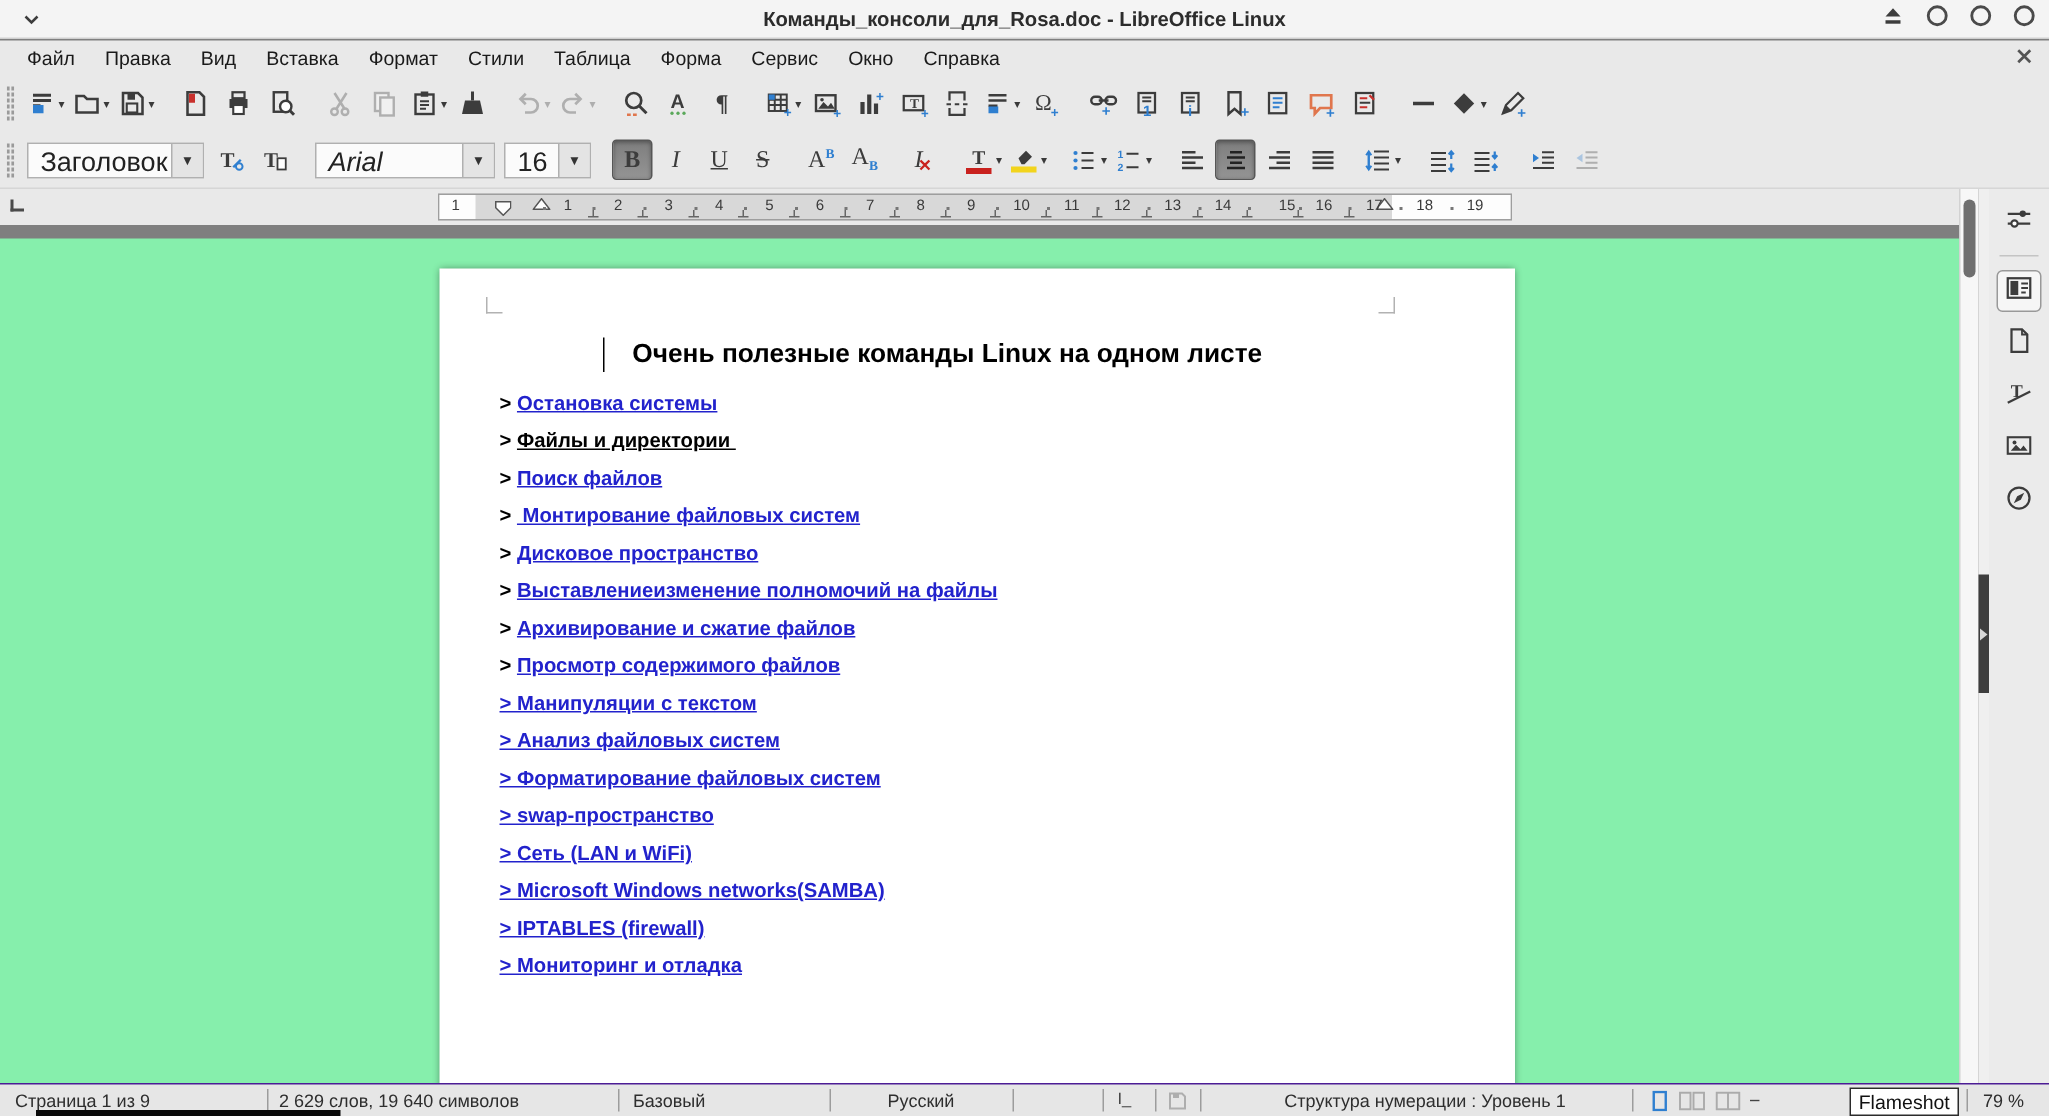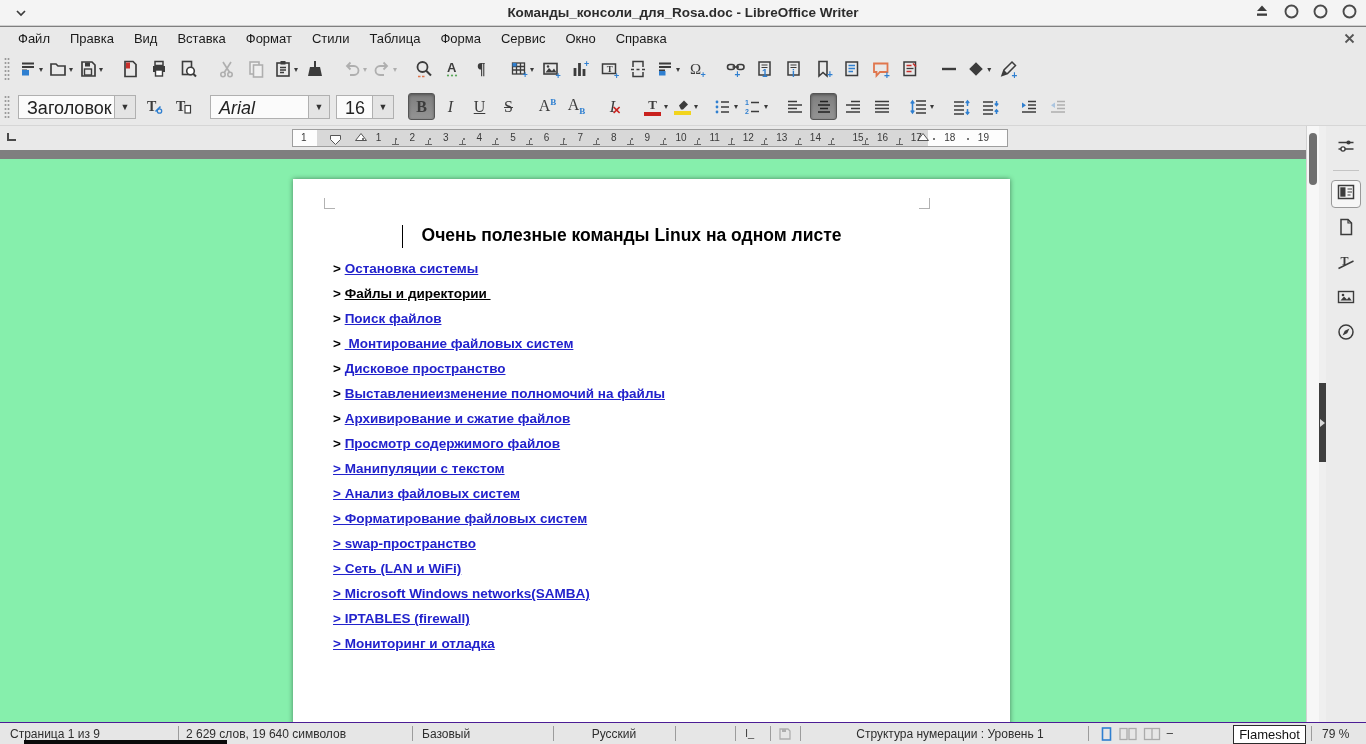--- a/index.html
+++ b/index.html
@@ -88,21 +88,21 @@
 </style>
 </head>
 <body>
 
 <div class="abs titlebar">
   <span class="tb-chevron">
     <svg width="14" height="14" viewBox="0 0 14 14">
         <path d="M3 5l4 4 4-4" fill="none" stroke="#3c3c3c" stroke-width="1.7"></path>
       </svg>
   </span>
-  <div class="window-title">Команды_консоли_для_Rosa.doc - LibreOffice Writer</div>
+  <div class="window-title">Команды_консоли_для_Rosa.doc - LibreOffice Linux</div>
   <div class="win-controls">
     <span>
       <svg width="18" height="18" viewBox="0 0 18 18">
           <path d="M4 9l5-5.5L14 9z" fill="#3c3c3c"></path>
           <rect x="4" y="11.5" width="10" height="2.3" fill="#3c3c3c"></rect>
         </svg>
     </span>
     <span>
       <svg width="17" height="17" viewBox="0 0 17 17">
           <circle cx="8.5" cy="8.5" r="6" fill="none" stroke="#4a4a4a" stroke-width="1.9"></circle>

